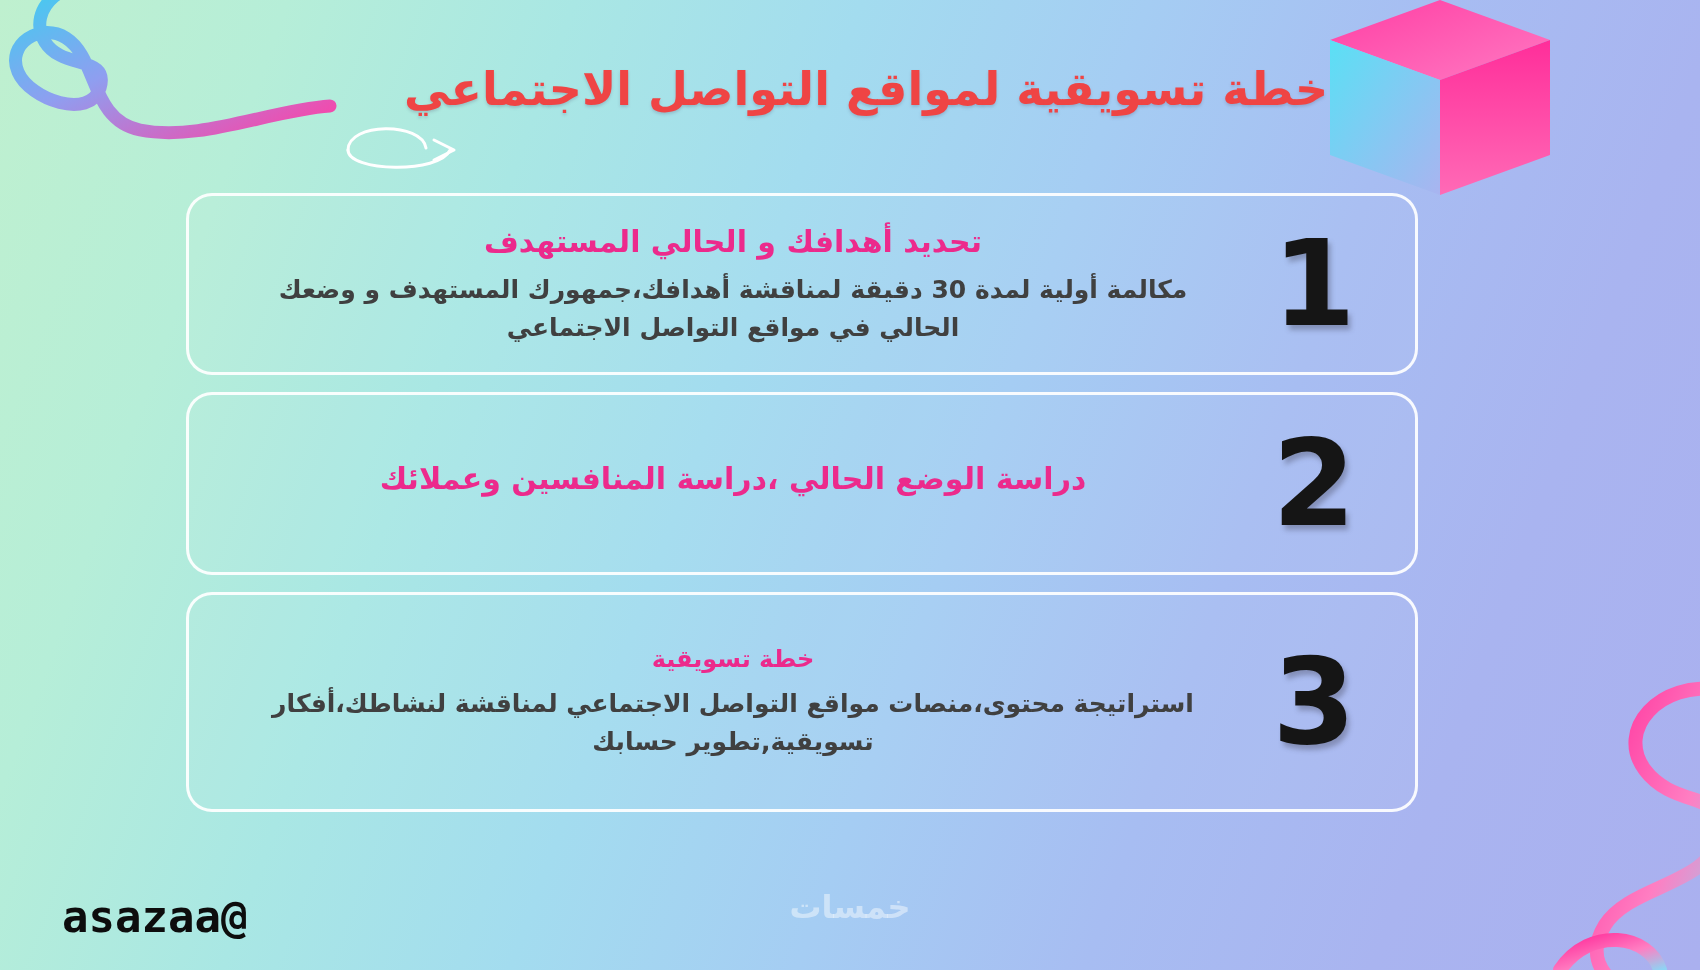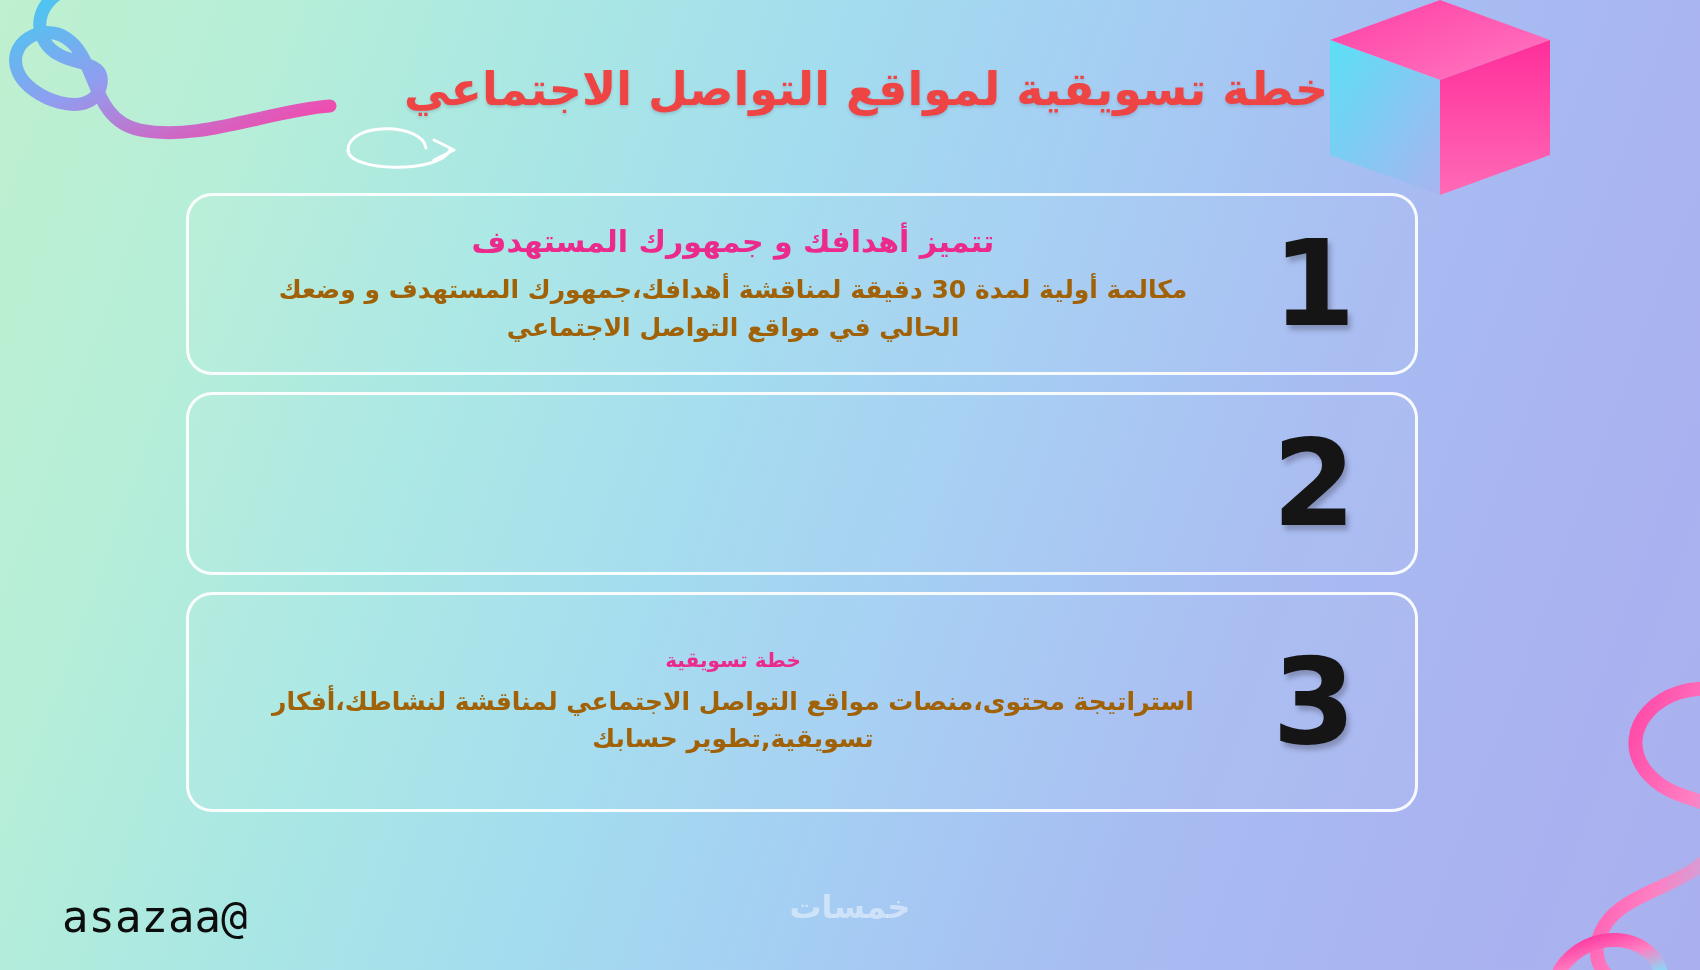--- a/index.html
+++ b/index.html
@@ -88,33 +88,33 @@
   .card-heading {
     font-size: 30px;
     font-weight: bold;
     color: #ec2a8c;
     margin-bottom: 10px;
     line-height: 1.3;
   }
   .card-text {
     font-size: 25px;
     font-weight: bold;
-    color: #a16207;
+    color: #404040;
     line-height: 1.5;
   }
-  .card-3 .card-heading { font-size: 20px; }
+  .card-3 .card-heading { font-size: 24px; }
   .card-3 .card-text { font-size: 25px; }
 
   
   .handle {
     position: absolute;
     left: 62px;
     bottom: 28px;
     font-size: 44px;
-    font-weight: normal;
+    font-weight: bold;
     color: #0d0d0d;
     font-family: "DejaVu Sans Mono", "Liberation Mono", monospace;
     z-index: 6;
   }
   .watermark {
     position: absolute;
     left: 50%;
     transform: translateX(-50%);
     bottom: 44px;
     font-size: 32px;
@@ -176,28 +176,29 @@
   <path d="M104 30 L 124 40 L 104 50" fill="none" stroke="#ffffff" stroke-width="3" stroke-linecap="round" stroke-linejoin="round"></path>
 </svg>
 
 <div class="title">خطة تسويقية لمواقع التواصل الاجتماعي</div>
 
 <div class="cards">
 
   <div class="card card-1">
     <div class="card-number">1</div>
     <div class="card-body">
-      <div class="card-heading">تتميز أهدافك و جمهورك المستهدف</div>
+      <div class="card-heading">تحديد أهدافك و الحالي المستهدف</div>
       <div class="card-text">مكالمة أولية لمدة 30 دقيقة لمناقشة أهدافك،جمهورك المستهدف و وضعك الحالي في مواقع التواصل الاجتماعي</div>
     </div>
   </div>
 
   <div class="card card-2">
     <div class="card-number">2</div>
     <div class="card-body">
+      <div class="card-heading">دراسة الوضع الحالي ،دراسة المنافسين وعملائك</div>
     </div>
   </div>
 
   <div class="card card-3">
     <div class="card-number">3</div>
     <div class="card-body">
       <div class="card-heading">خطة تسويقية</div>
       <div class="card-text">استراتيجة محتوى،منصات مواقع التواصل الاجتماعي لمناقشة لنشاطك،أفكار تسويقية,تطوير حسابك</div>
     </div>
   </div>

